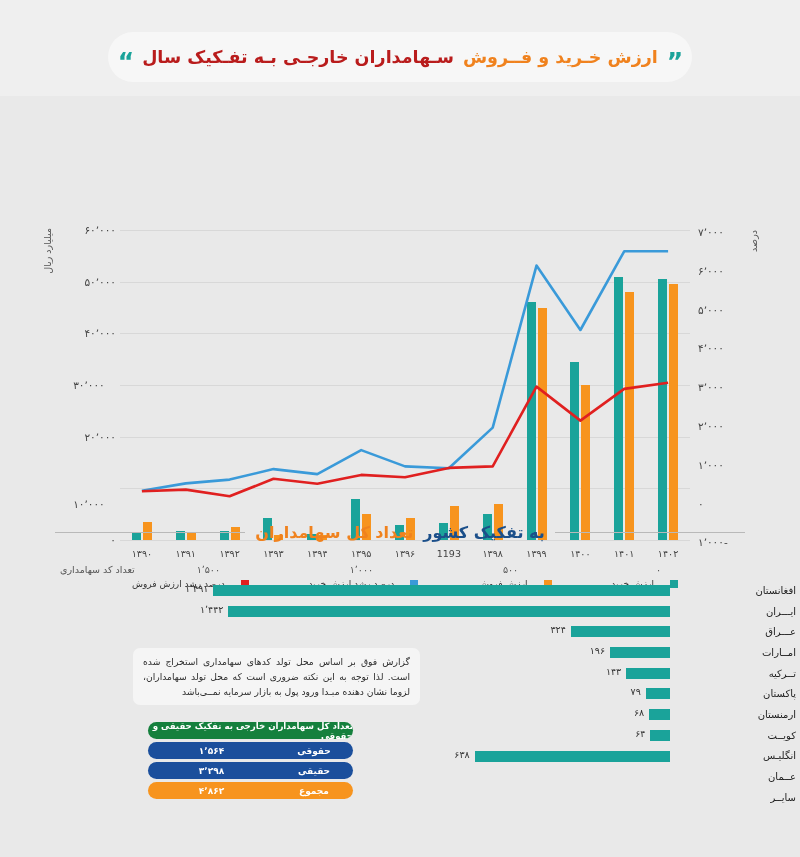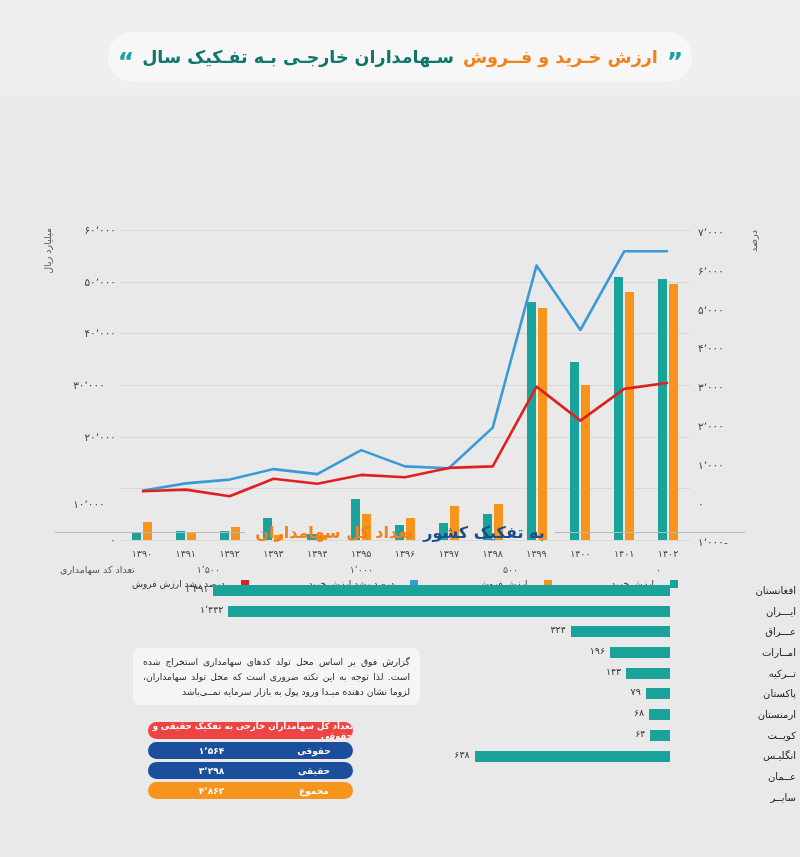--- a/index.html
+++ b/index.html
@@ -15,21 +15,21 @@
   .header-band { position: absolute; left:0; top:0; width:800px; height:96px; background:#efefef; }
   .title-pill {
     position: absolute; left: 108px; top: 32px;
     width: 584px; height: 50px;
     background: #f7f7f7; border-radius: 25px;
     display: flex; align-items: center; justify-content: center; gap: 9px;
     direction: rtl;
   }
   .title-quote { color:#1aa39a; font-size:25px; font-weight:bold; line-height:1; position:relative; top:4px; letter-spacing:-1px;}
   .t-orange { color:#f0821e; font-size:17.5px; font-weight:bold; letter-spacing:0.5px;}
-  .t-blue   { color:#0f766e; font-size:17.5px; font-weight:bold; letter-spacing:0.5px;}
+  .t-blue   { color:#b91c1c; font-size:17.5px; font-weight:bold; letter-spacing:0.5px;}
 
   
   .chart1-wrap { position:absolute; left:0; top:100px; width:800px; height:405px; }
   .axis-title-left {
     position:absolute; left:42px; top:128px; width:16px;
     font-size:9.5px; color:#555; writing-mode:vertical-rl; transform:rotate(180deg);
     letter-spacing:0.5px; white-space:nowrap;
   }
   .axis-title-right {
     position:absolute; left:748px; top:130px; width:16px;
@@ -69,21 +69,21 @@
   
   .note-box {
     position:absolute; left:133px; top:648px; width:287px; height:57px;
     background:#f5f5f5; border-radius:7px; direction:rtl;
     padding:7px 10px; font-size:9.2px; line-height:1.62; color:#2b2b2b; text-align:justify;
   }
 
   
   .sum-wrap { position:absolute; left:148px; top:722px; width:205px; }
   .sum-row { height:17px; margin-bottom:3px; border-radius:9px; display:flex; direction:rtl; align-items:center; overflow:hidden;}
-  .sum-head { background:#ef4444; justify-content:center; }
+  .sum-head { background:#15803d; justify-content:center; }
   .sum-head span { color:#fff; font-size:8.6px; font-weight:bold; }
   .sum-blue { background:#1b4f9c; }
   .sum-total { background:#f7941e; }
   .sum-label { width:78px; text-align:center; color:#fff; font-size:9px; font-weight:bold; }
   .sum-value { flex:1; text-align:center; color:#fff; font-size:9px; font-weight:bold; }
 </style>
 </head>
 <body>
 
 <div class="page">
@@ -159,21 +159,21 @@
         </svg>
       </div>
     <div class="xlabels" id="c1-xlabels">
         <div class="xlab" style="left: 0.923077px;">۱۳۹۰</div>
         <div class="xlab" style="left: 44.7692px;">۱۳۹۱</div>
         <div class="xlab" style="left: 88.6154px;">۱۳۹۲</div>
         <div class="xlab" style="left: 132.462px;">۱۳۹۳</div>
         <div class="xlab" style="left: 176.308px;">۱۳۹۴</div>
         <div class="xlab" style="left: 220.154px;">۱۳۹۵</div>
         <div class="xlab" style="left: 264px;">۱۳۹۶</div>
-        <div class="xlab" style="left: 307.846px;">۱۳۹۷</div>
+        <div class="xlab" style="left: 307.846px;">1193</div>
         <div class="xlab" style="left: 351.692px;">۱۳۹۸</div>
         <div class="xlab" style="left: 395.538px;">۱۳۹۹</div>
         <div class="xlab" style="left: 439.385px;">۱۴۰۰</div>
         <div class="xlab" style="left: 483.231px;">۱۴۰۱</div>
         <div class="xlab" style="left: 527.077px;">۱۴۰۲</div>
       </div>
     <div class="legend1" id="c1-legend">
         <div class="lg-item">
           <span class="lg-sw" style="background: rgb(26, 163, 154);"></span>
           <span class="lg-txt">ارزش خرید</span>

